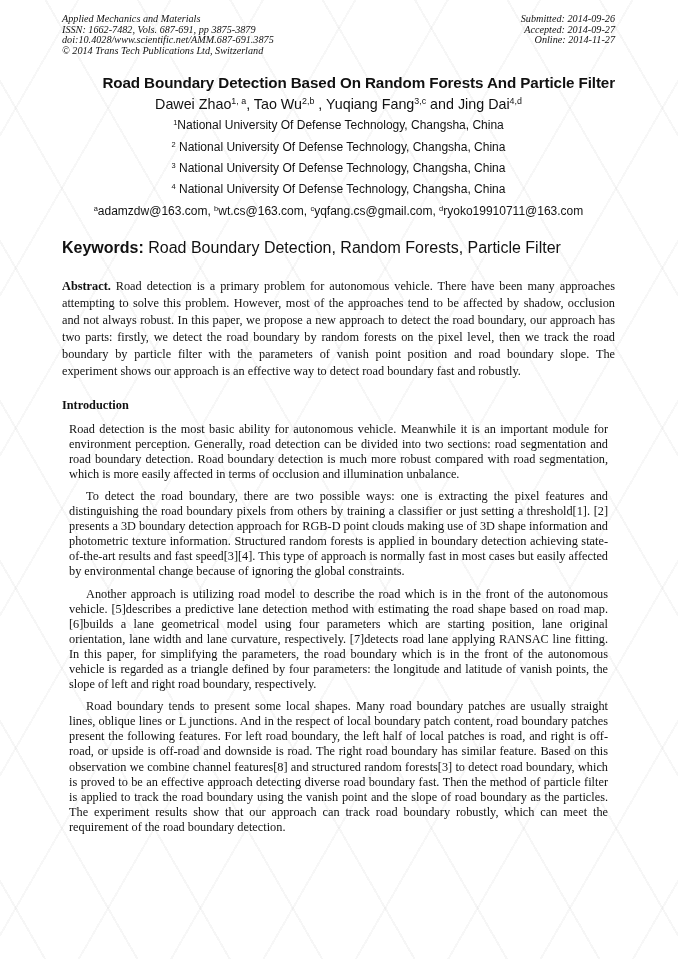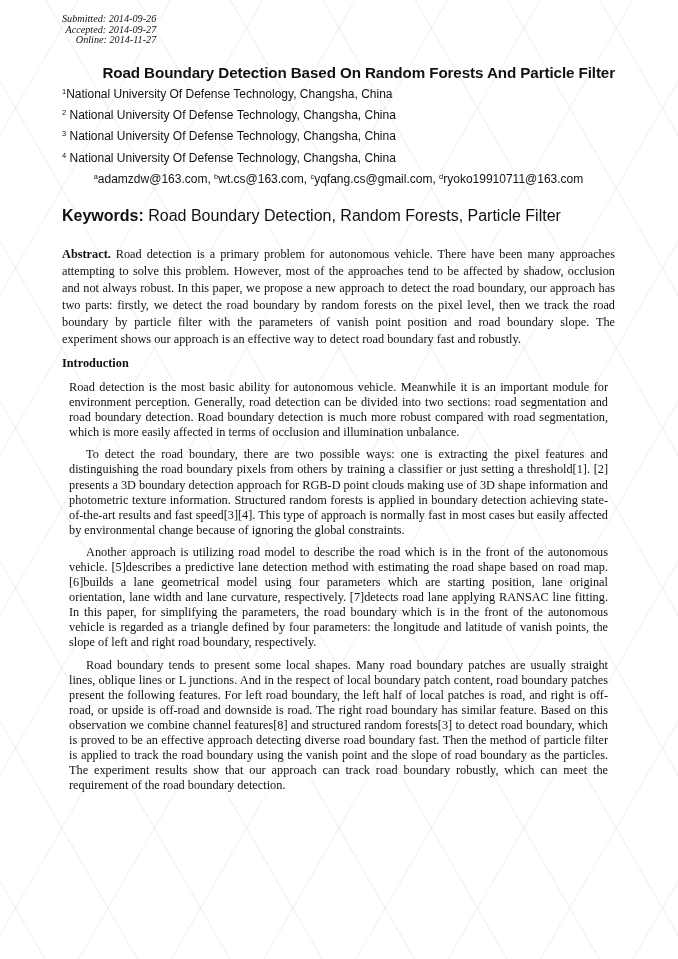--- a/index.html
+++ b/index.html
@@ -20,55 +20,64 @@
       font-family: "Liberation Sans", sans-serif; font-weight: bold; font-size: 15.2px;
       text-align: right; margin-top: 18px; letter-spacing: -0.1px;
     }
     .authors {
       font-family: "Liberation Sans", sans-serif; font-size: 14.3px;
       text-align: center; margin-top: 5px;
     }
     .authors sup, .affil sup, .emails sup { font-size: 0.62em; vertical-align: 0.55em; line-height: 0; }
     .affil {
       font-family: "Liberation Sans", sans-serif; font-size: 12px;
-      line-height: 21.3px;
+      text-align: center; line-height: 21.3px;
     }
     .affil-list { margin-top: 3px; }
     .emails {
       font-family: "Liberation Sans", sans-serif; font-size: 12px;
       text-align: center; margin-top: 0px; line-height: 21px;
     }
     .keywords {
       font-family: "Liberation Sans", sans-serif; font-size: 16px; margin-top: 17px;
     }
     .keywords b { font-weight: bold; }
     .abstract {
       font-size: 12.3px; line-height: 17px; text-align: justify; margin-top: 21px;
     }
-    .section-title { font-weight: bold; font-size: 12.3px; margin-top: 8px; }
+    .section-title { font-weight: bold; font-size: 12.3px; margin-top: 18px; }
     .body-text { font-size: 12.3px; line-height: 15.1px; text-align: justify; margin-top: 9px; }
     .body-text p { margin: 7px; }
     .body-text p.indent { text-indent: 17px; }
   </style>
 </head>
 <body>
 
 <div class="watermark"></div>
 
 <div class="page">
   <div class="hdr">
+    <div class="hdr-left">
+      <div>Applied Mechanics and Materials</div>
+      <div>ISSN: 1662-7482, Vols. 687-691, pp 3875-3879</div>
+      <div>doi:10.4028/www.scientific.net/AMM.687-691.3875</div>
+      <div>© 2014 Trans Tech Publications Ltd, Switzerland</div>
+    </div>
     <div class="hdr-right">
       <div>Submitted: 2014-09-26</div>
       <div>Accepted: 2014-09-27</div>
       <div>Online: 2014-11-27</div>
     </div>
   </div>
 
   <div class="title">Road Boundary Detection Based On Random Forests And Particle Filter</div>
 
+  <div class="authors">
+    <span>Dawei Zhao</span><sup>1, a</sup><span style="white-space:pre">, </span><span>Tao Wu</span><sup>2,b</sup><span style="white-space:pre"> , </span><span>Yuqiang Fang</span><sup>3,c</sup><span style="white-space:pre"> and </span><span>Jing Dai</span><sup>4,d</sup>
+  </div>
 
   <div class="affil affil-list">
     <div><sup>1</sup><span style="white-space:pre">National University Of Defense Technology, Changsha, China</span></div>
     <div><sup>2</sup><span style="white-space:pre"> National University Of Defense Technology, Changsha, China</span></div>
     <div><sup>3</sup><span style="white-space:pre"> National University Of Defense Technology, Changsha, China</span></div>
     <div><sup>4</sup><span style="white-space:pre"> National University Of Defense Technology, Changsha, China</span></div>
   </div>
 
   <div class="emails">
     <sup>a</sup><span>adamzdw@163.com</span><span style="white-space:pre">, </span><sup>b</sup><span>wt.cs@163.com</span><span style="white-space:pre">, </span><sup>c</sup><span>yqfang.cs@gmail.com</span><span style="white-space:pre">, </span><sup>d</sup><span>ryoko19910711@163.com</span>

